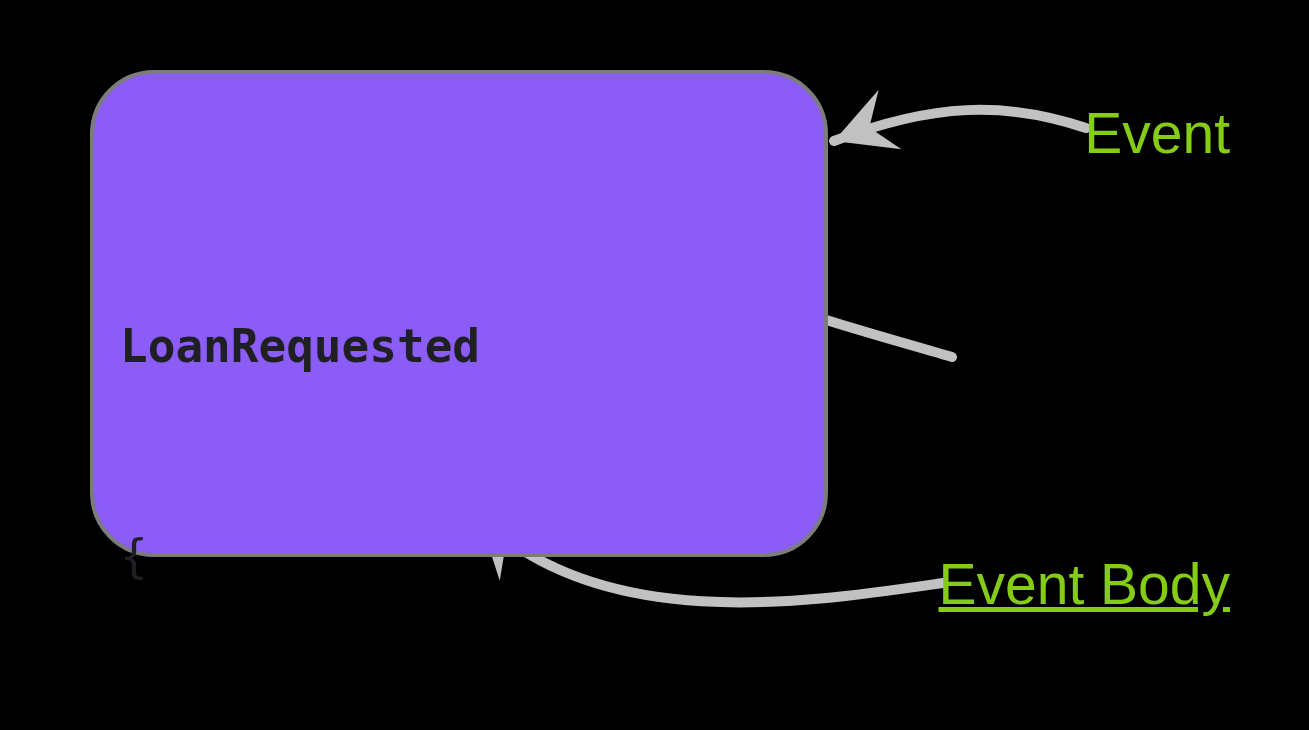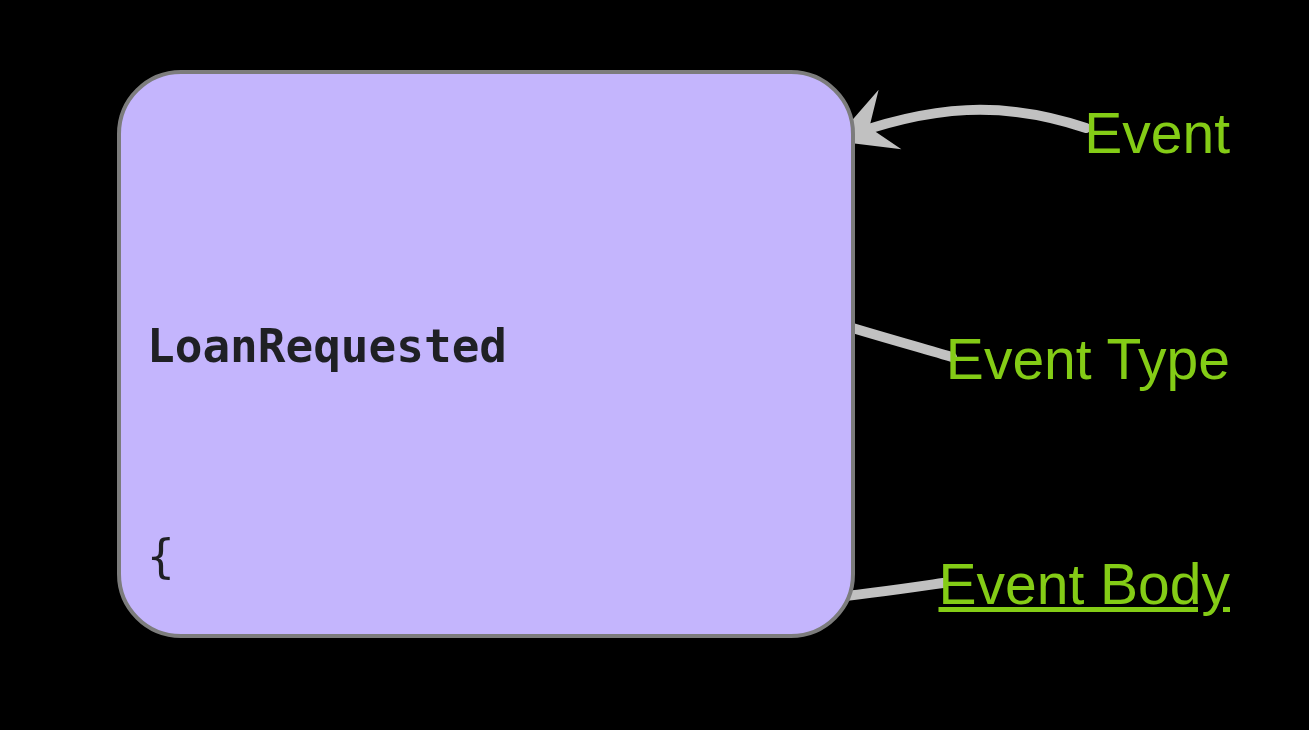--- a/index.html
+++ b/index.html
@@ -21,26 +21,25 @@
     fill: none;
     stroke: #C1C1C1;
     stroke-width: 10;
     stroke-linecap: round;
   }
   .event-card {
     position: absolute;
     left: 90px;
     top: 70px;
     width: 738px;
-    height: 568px;
+    height: 487px;
     box-sizing: border-box;
-    background: #c4b5fd;
+    background: #8b5cf6;
     border: 4px solid #7C7C7C;
     border-radius: 64px;
-    margin-left: 27px;
   }
   .code-block {
     padding: 97px 10px 0 26px;
     font-family: "DejaVu Sans Mono", "Liberation Mono", monospace;
     font-size: 46px;
     line-height: 70px;
     color: #1F2024;
     white-space: pre;
   }
   .code-title { font-weight: bold; }
@@ -77,16 +76,15 @@
       <div class="code-title">LoanRequested</div>
       <div class="code-line">{</div>
       
       
       
       
     </div>
   </div>
 
   <div class="anno-label label-event">Event</div>
-  <div class="anno-label label-event-type">Event Type</div>
   <div class="anno-label label-event-body">Event Body</div>
 
 </div>
 
 </body></html>

